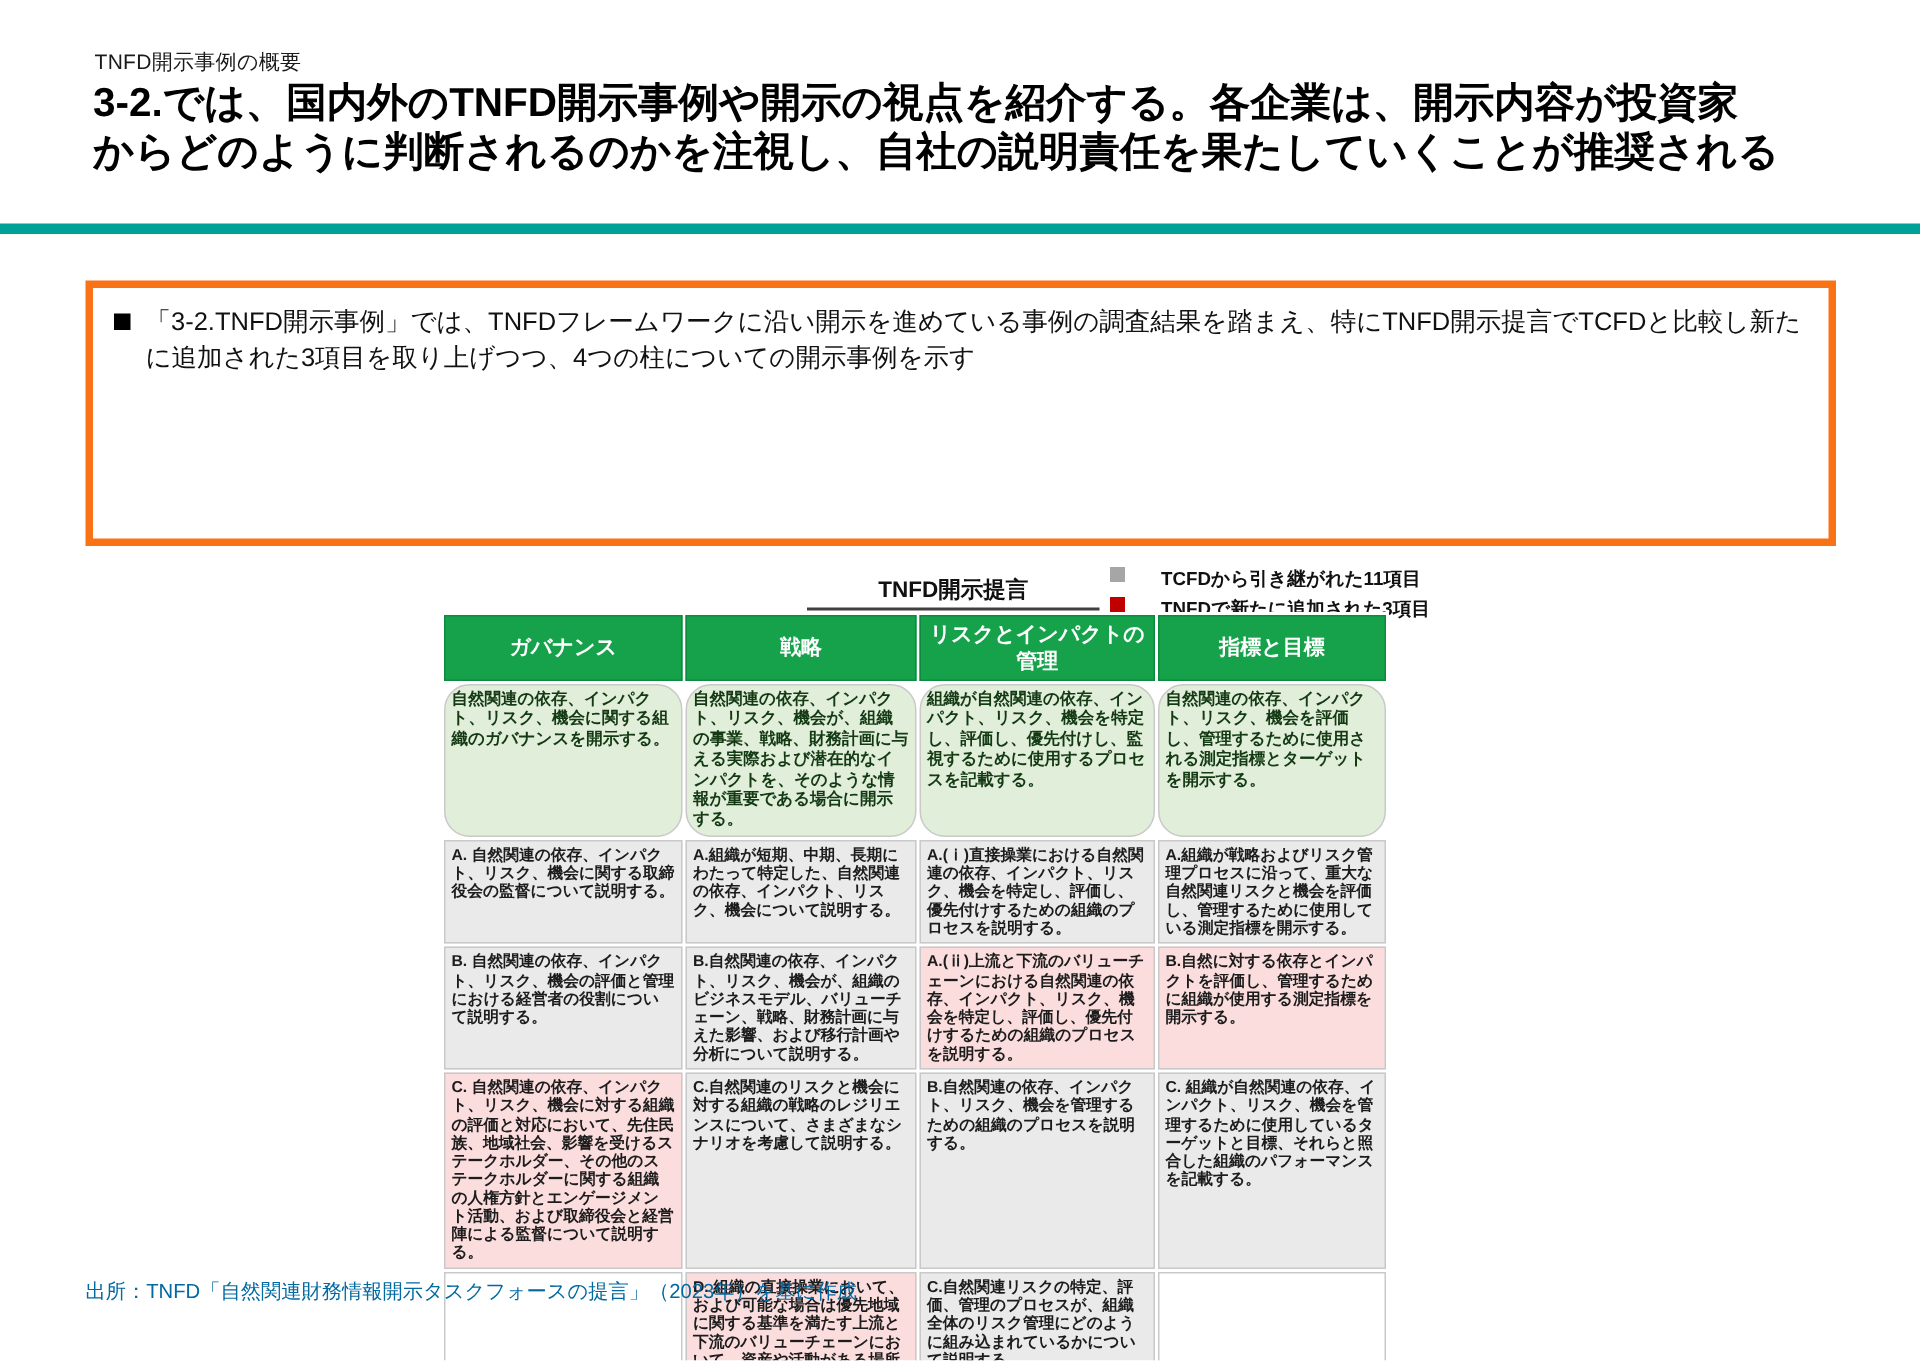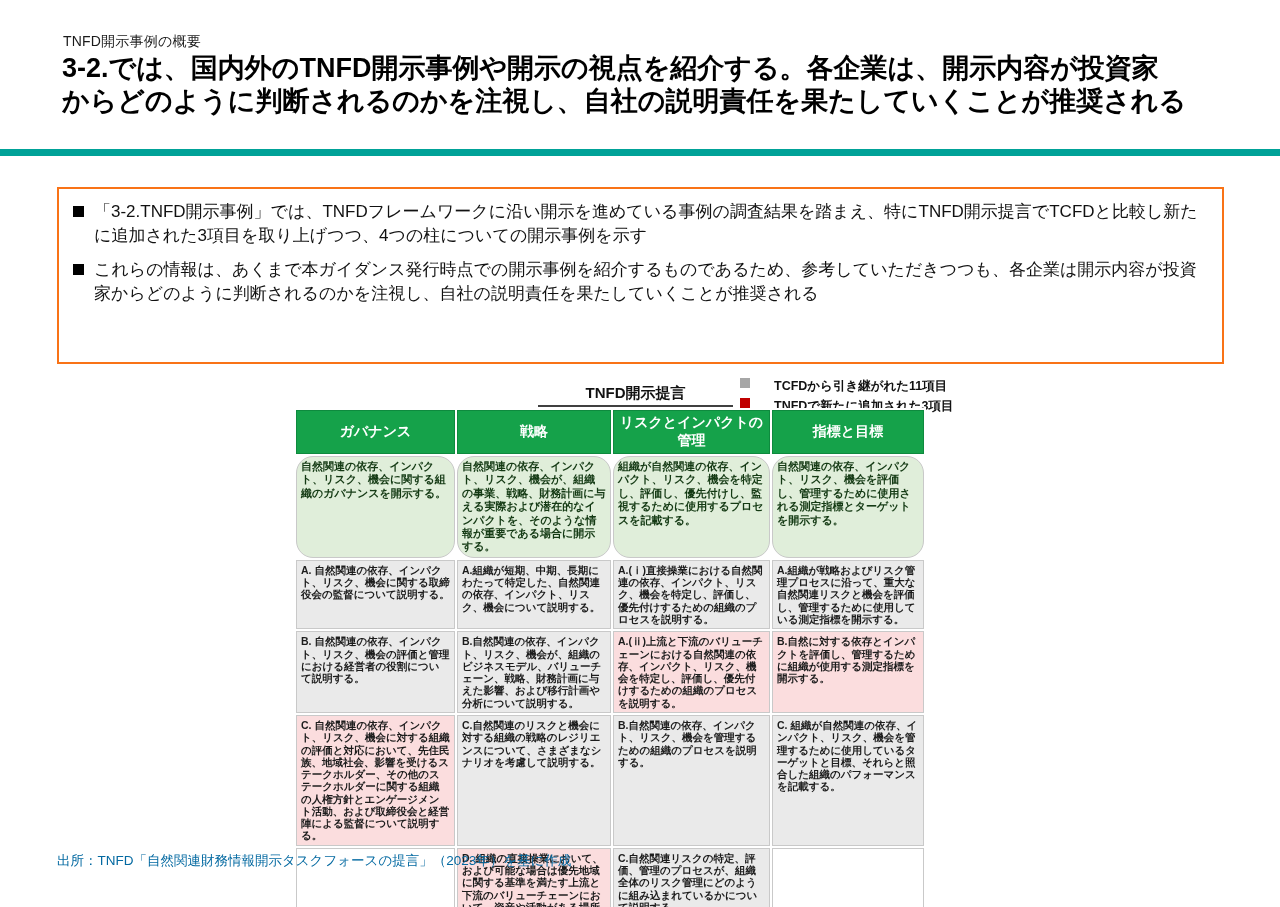--- a/index.html
+++ b/index.html
@@ -15,21 +15,21 @@
   .title {
     position:absolute; left:62px; top:52px; width:1170px;
     font-size:27px; font-weight:800; color:#000; line-height:1.24;
   }
   .divider {
     position:absolute; left:0; top:149px; width:1280px; height:7px;
     background:var(--accent_divider, #00A298);
   }
   .summary-box {
     position:absolute; left:57px; top:187px; width:1167px; height:177px;
-    border:2px solid #f97316; background:#fff; padding:11px 14px 8px 14px;
+    border:5px solid #f97316; background:#fff; padding:11px 14px 8px 14px;
   }
   .bullet-row { display:flex; gap:10px; margin-bottom:10px; }
   .bullet-marker {
     flex:0 0 auto; width:11px; height:11px; background:#000; margin-top:6px;
   }
   .bullet-text { font-size:17px; line-height:1.42; color:#111; }
   .figure-title {
     position:absolute; left:538px; top:384px; width:195px;
     text-align:center; font-size:15px; font-weight:700; color:#111;
     border-bottom:2px solid #404040; padding-bottom:2px;
@@ -87,24 +87,20 @@
     <div>からどのように判断されるのかを注視し、自社の説明責任を果たしていくことが推奨される</div>
   </div>
 
   <div class="divider"></div>
 
   <div class="summary-box">
     <div class="bullet-row">
       <span class="bullet-marker"></span>
       <span class="bullet-text">「3-2.TNFD開示事例」では、TNFDフレームワークに沿い開示を進めている事例の調査結果を踏まえ、特にTNFD開示提言でTCFDと比較し新たに追加された3項目を取り上げつつ、4つの柱についての開示事例を示す</span>
     </div>
-    <div class="bullet-row">
-      <span class="bullet-marker"></span>
-      <span class="bullet-text">これらの情報は、あくまで本ガイダンス発行時点での開示事例を紹介するものであるため、参考していただきつつも、各企業は開示内容が投資家からどのように判断されるのかを注視し、自社の説明責任を果たしていくことが推奨される</span>
-    </div>
   </div>
 
   <div class="figure-title">TNFD開示提言</div>
 
   <div class="legend">
     <div class="legend-row">
       <span class="legend-swatch inherited"></span>
       <span class="legend-label">TCFDから引き継がれた11項目</span>
     </div>
     <div class="legend-row">

